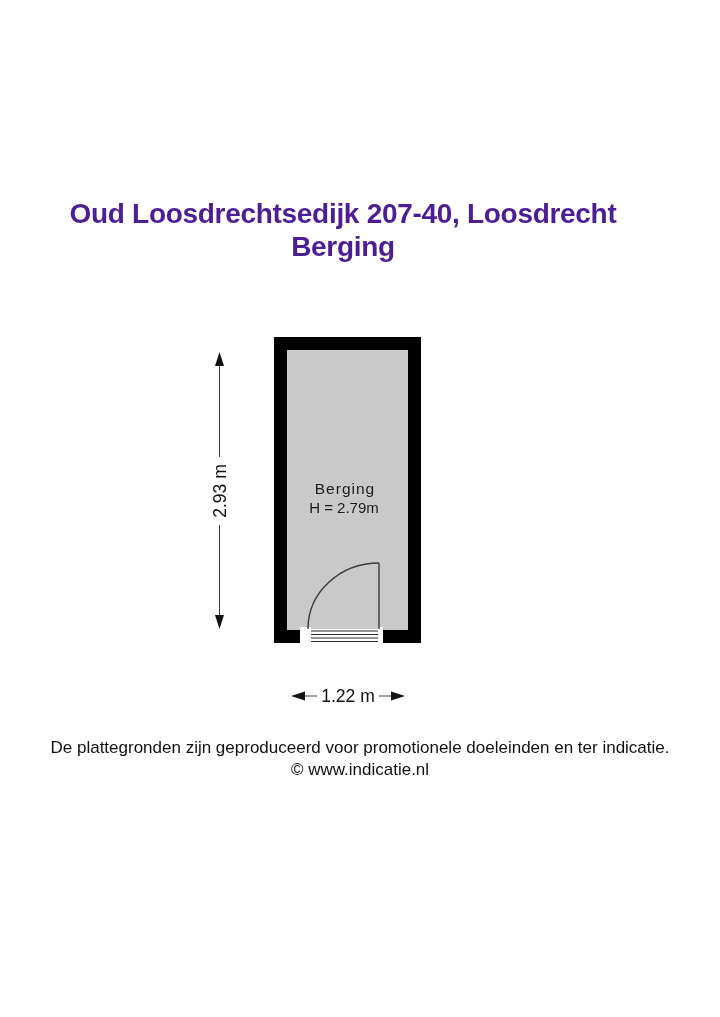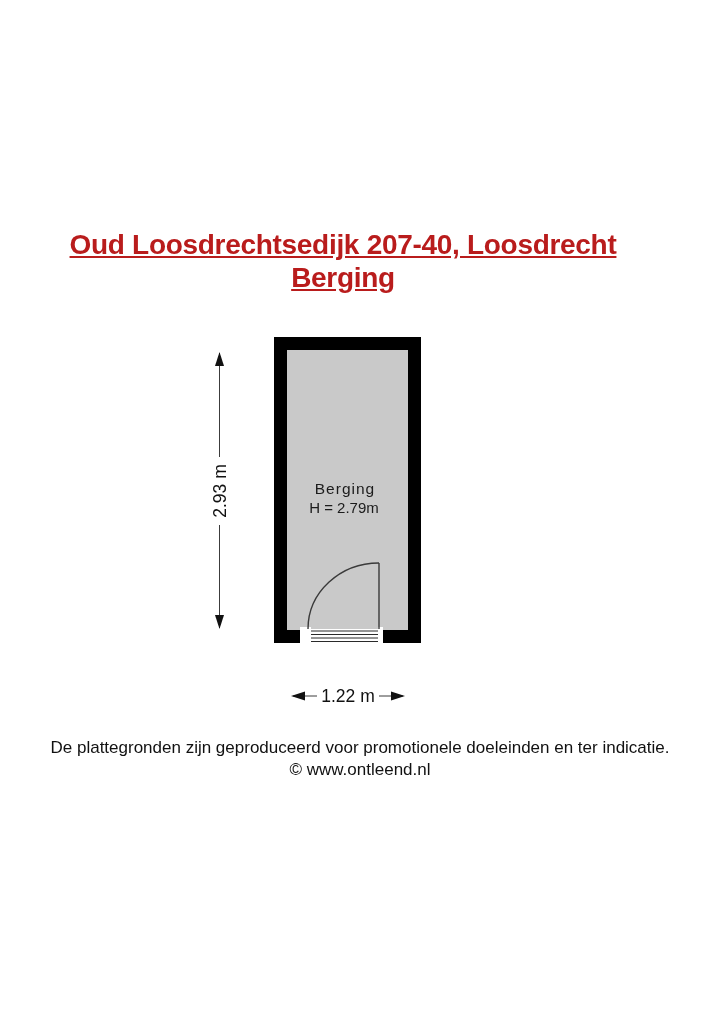--- a/index.html
+++ b/index.html
@@ -6,30 +6,29 @@
   .page {
     position: relative;
     width: 720px;
     height: 1017px;
     background: #ffffff;
     font-family: "Liberation Sans", sans-serif;
     overflow: hidden;
   }
   .title {
     position: absolute;
-    top: 228px;
+    top: 197px;
     left: 0;
     width: 686px;
     text-align: center;
     font-weight: bold;
     font-size: 28px;
     line-height: 33px;
-    color: #b91c1c;
+    color: #4c1d95;
     letter-spacing: -0.3px;
-    text-decoration: underline;
   }
   .plan-svg {
     position: absolute;
     left: 0;
     top: 0;
     width: 720px;
     height: 1017px;
   }
   .dim-text {
     font-family: "Liberation Sans", sans-serif;
@@ -95,16 +94,16 @@
       <line x1="293" y1="696" x2="317" y2="696" stroke="#3c3c3c" stroke-width="1"></line>
       <line x1="379" y1="696" x2="403" y2="696" stroke="#3c3c3c" stroke-width="1"></line>
       <polygon points="291,696 305,691.5 305,700.5" fill="#111111"></polygon>
       <polygon points="405,696 391,691.5 391,700.5" fill="#111111"></polygon>
       <text x="348" y="702" text-anchor="middle" class="dim-text">1.22 m</text>
     </g>
   </svg>
 
   <div class="footer">
     <div>De plattegronden zijn geproduceerd voor promotionele doeleinden en ter indicatie.</div>
-    <div>© www.ontleend.nl</div>
+    <div>© www.indicatie.nl</div>
   </div>
 
 </div>
 
 </body></html>

